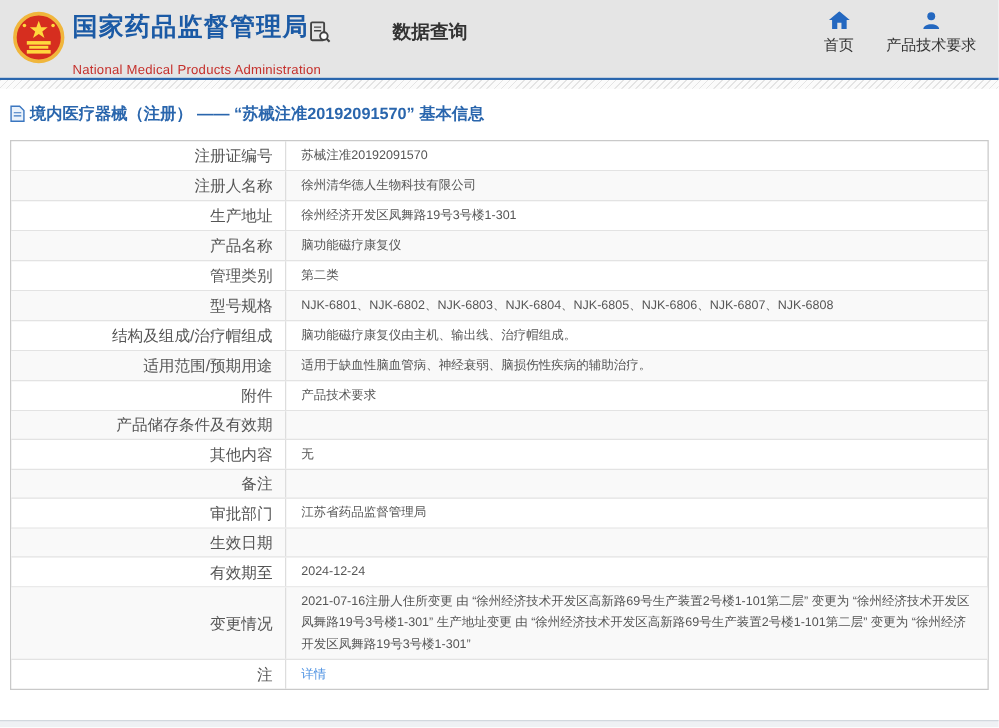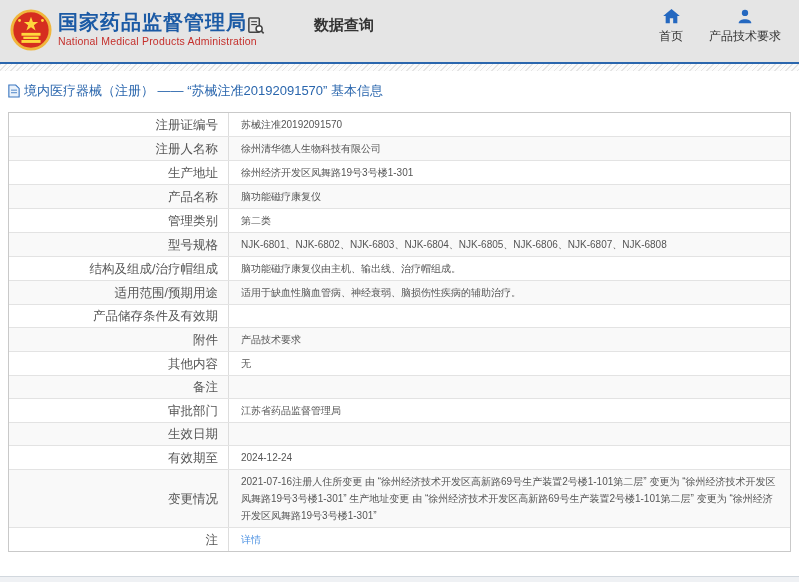--- a/index.html
+++ b/index.html
@@ -4,33 +4,33 @@
 <style>
   * { margin:0; padding:0; box-sizing:border-box; }
   html,body { width:799px; height:582px; background:#fff; overflow:hidden; position:relative;
     font-family:"Liberation Sans","DejaVu Sans",sans-serif; }
 
   
   .header { position:relative; height:62px; background:#e5e5e5; }
   .emblem { position:absolute; left:10px; top:7px; width:42px; height:46px; }
   .org { position:absolute; left:58px; top:10px; }
   .org-cn { font-size:20px; font-weight:bold; color:#1b5aa5; letter-spacing:1px; line-height:24px; }
-  .org-en { font-size:10.5px; color:#c5302c; margin-top:1px; letter-spacing:0.2px;text-align:right; }
+  .org-en { font-size:10.5px; color:#c5302c; margin-top:16px; letter-spacing:0.2px;text-align:right; }
   .dataquery { position:absolute; left:246px; top:16px; display:flex; align-items:center; gap:4px; cursor:pointer; }
   .dataquery-label { font-size:15px; font-weight:bold; color:#333;margin-left:45px; }
   .topnav { position:absolute; right:18px; top:9px; display:flex; gap:26px; }
   .topnav-item { display:flex; flex-direction:column; align-items:center; gap:4px; cursor:pointer; }
   .topnav-label { font-size:12px; color:#333; white-space:nowrap; }
 
   .blue-line { height:2px; background:#2a66ad; }
   .hatch { height:7px; background:repeating-linear-gradient(135deg,#e4e4e4 0 1px,#fbfbfb 1px 4px); }
 
   
   .breadcrumb { display:flex; align-items:center; gap:4px; padding:11px 8px 12px 8px; }
-  .breadcrumb-text { font-size:13px; color:#2a66ad; }
+  .breadcrumb-text { font-size:13px; color:#2a66ad;font-weight:bold; }
 
   
   .info-table { margin:0 8px; border:1px solid #c9c9c9; }
   .tr { display:flex; border-bottom:1px solid #e3e3e3; min-height:22px; }
   .tr:last-child { border-bottom:none; }
   .tr:nth-child(even) { background:#f9f9f9; }
   .th { width:220px; flex:0 0 220px; display:flex; align-items:center; justify-content:flex-end;
         gap:3px; padding:3px 10px 3px 0; font-size:12.5px; color:#555; line-height:16px;
         border-right:1px solid #ddd; text-align:center; }
   .td { flex:1; display:flex; align-items:center; padding:3px 10px 3px 12px;
@@ -127,26 +127,26 @@
   </div>
   <div class="tr">
     <div class="th">结构及组成/治疗帽组成</div>
     <div class="td">脑功能磁疗康复仪由主机、输出线、治疗帽组成。</div>
   </div>
   <div class="tr">
     <div class="th">适用范围/预期用途</div>
     <div class="td">适用于缺血性脑血管病、神经衰弱、脑损伤性疾病的辅助治疗。</div>
   </div>
   <div class="tr">
+    <div class="th">附件</div>
+    <div class="td">产品技术要求</div>
+  </div>
+  <div class="tr">
     <div class="th">产品储存条件及有效期</div>
     <div class="td"></div>
-  </div>
-  <div class="tr">
-    <div class="th">附件</div>
-    <div class="td">产品技术要求</div>
   </div>
   <div class="tr">
     <div class="th">其他内容</div>
     <div class="td">无</div>
   </div>
   <div class="tr">
     <div class="th">备注</div>
     <div class="td"></div>
   </div>
   <div class="tr">

